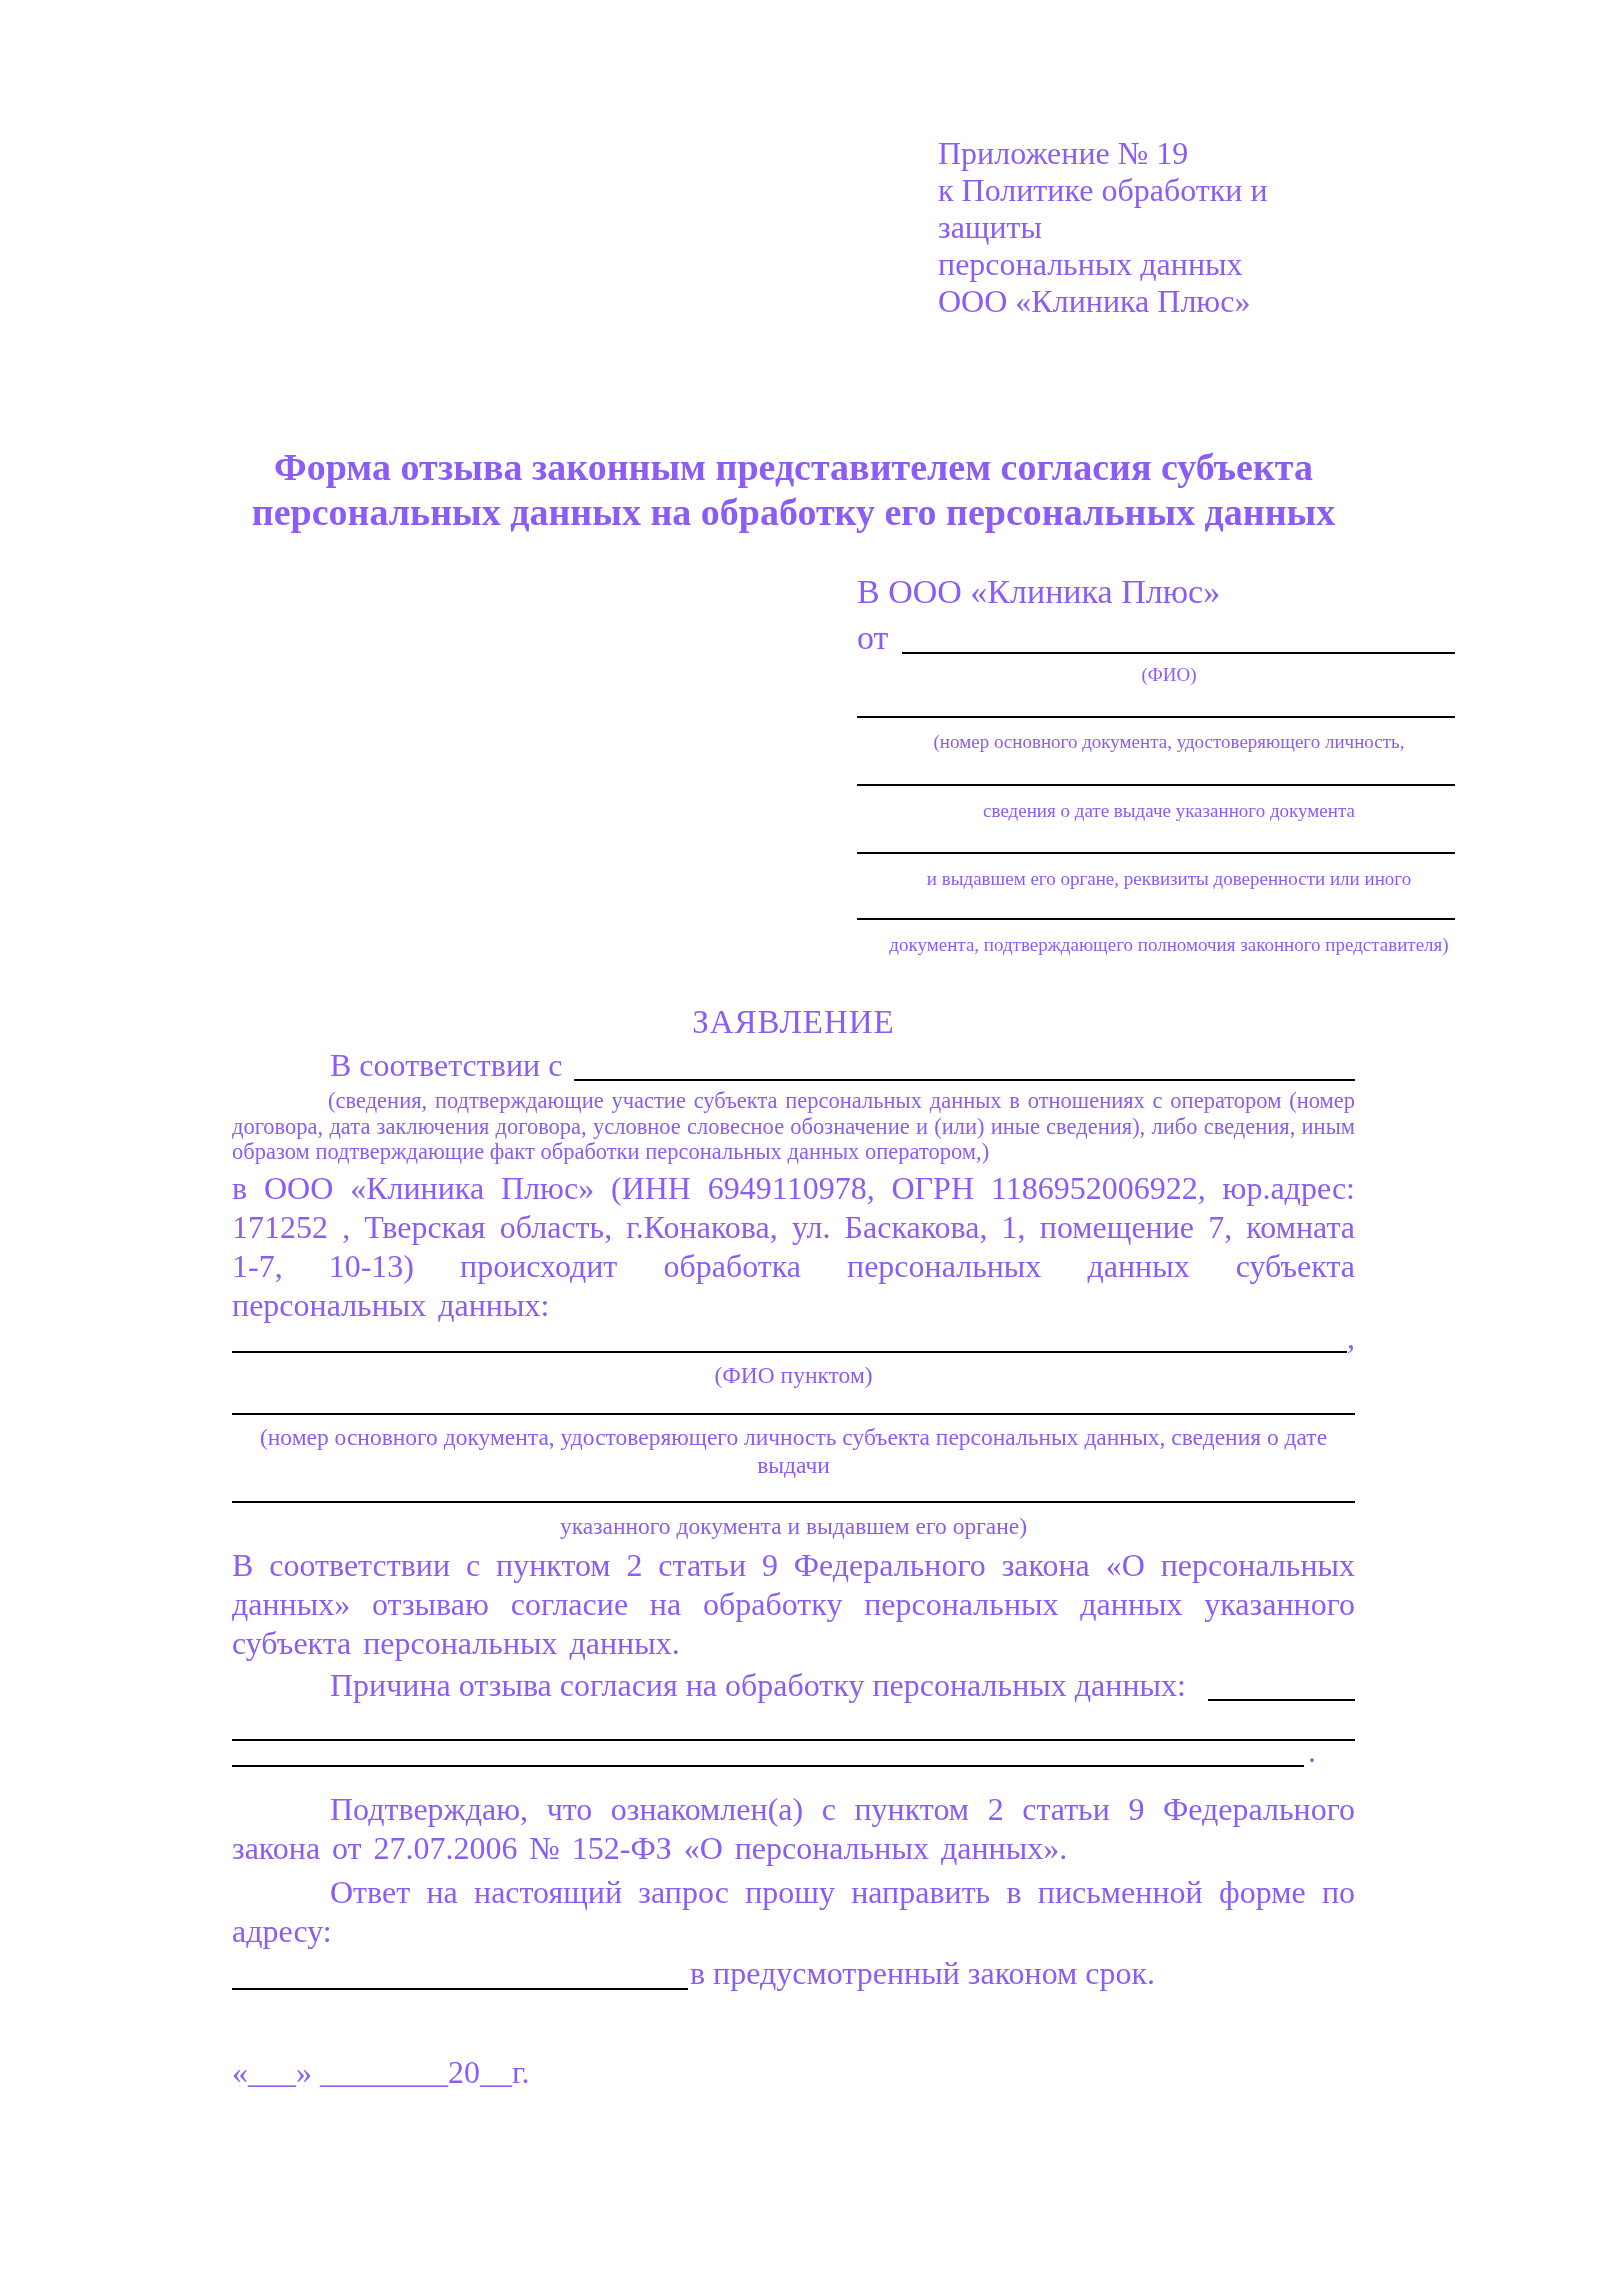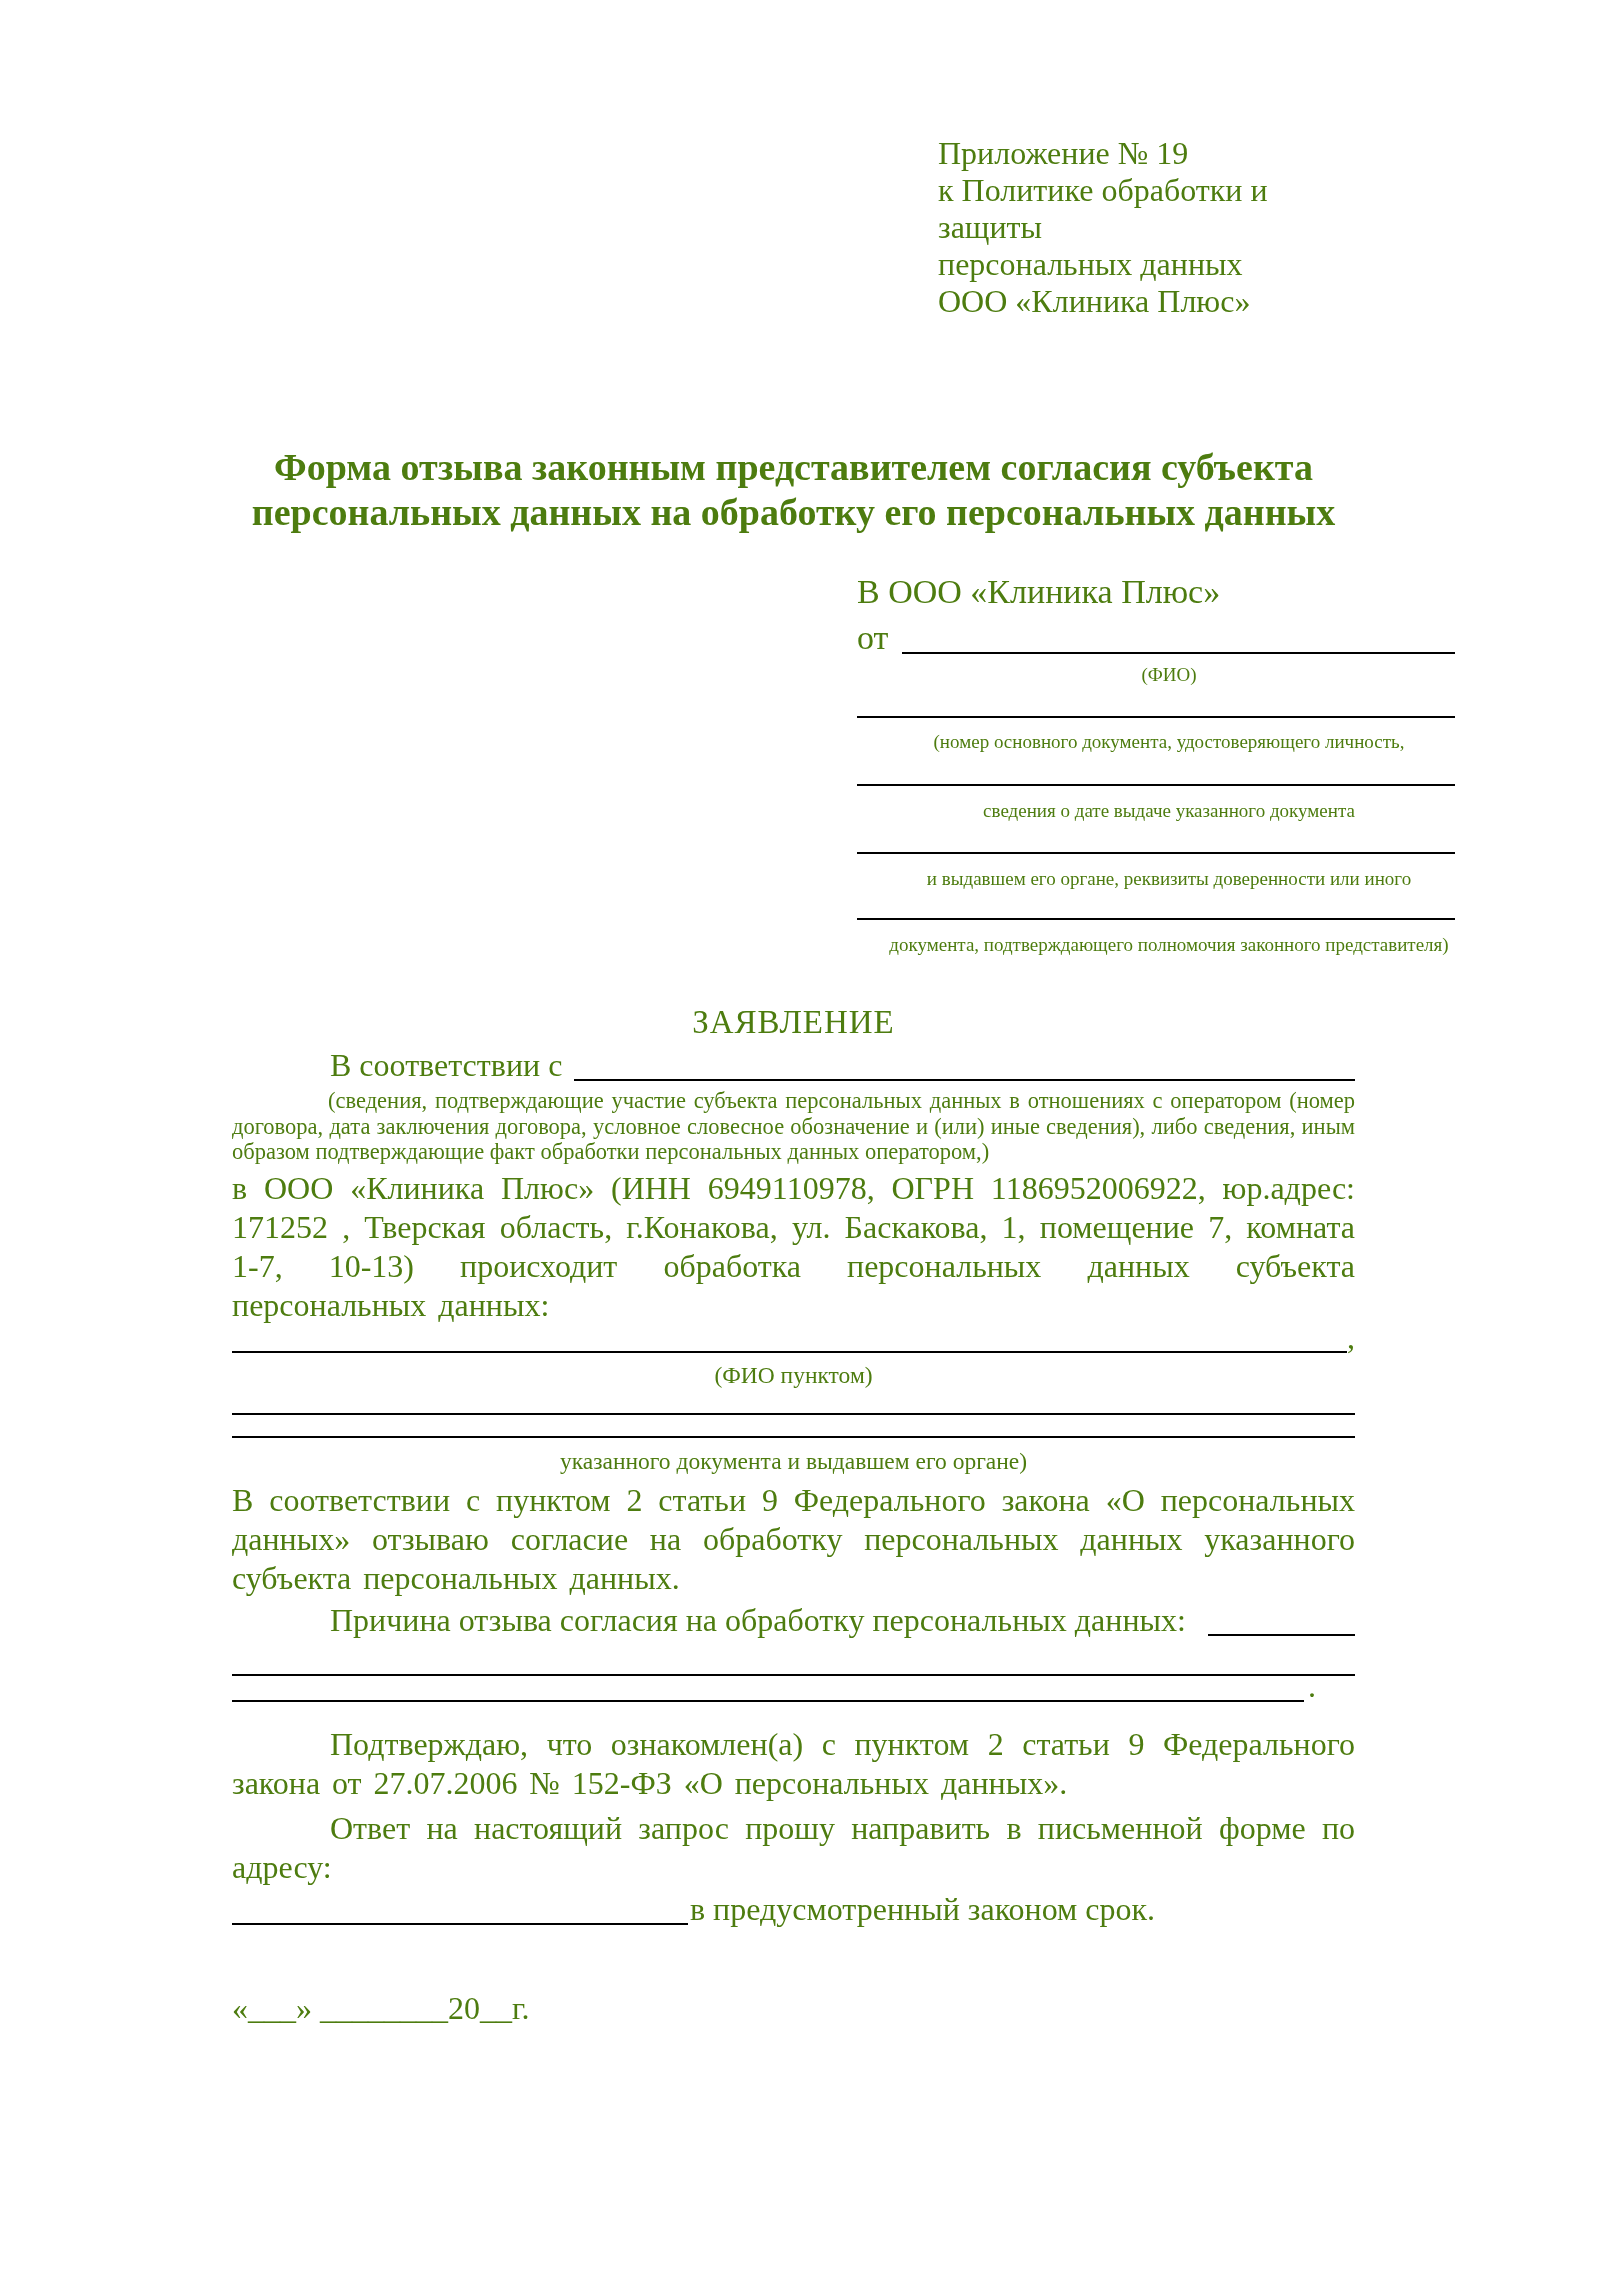--- a/index.html
+++ b/index.html
@@ -1,21 +1,21 @@
 <!DOCTYPE html>
 <html lang="ru"><head>
 <meta charset="utf-8">
 <style>
   html, body { margin: 0; padding: 0; background: #ffffff; }
   .page {
     position: relative;
     width: 1455px;
     height: 2293px;
     background: #ffffff;
-    color: #4d7c0f;
+    color: #8b5cf6;
     font-family: "Liberation Serif", "DejaVu Serif", serif;
     overflow: hidden;
     box-sizing: border-box;
     padding: 0 100px 0 232px; 
   }
   
   .header-right {
     margin-top: 135px;
     margin-left: auto;
     width: 417px;
@@ -155,20 +155,21 @@
 
   <div class="para operator">в ООО «Клиника Плюс» (ИНН 6949110978, ОГРН 1186952006922, юр.адрес: 171252 , Тверская область, г.Конакова, ул. Баскакова, 1, помещение 7, комната 1-7, 10-13) происходит обработка персональных данных субъекта персональных данных:</div>
 
   <div class="row blank-comma">
     <span class="fill"></span>
     <span>,</span>
   </div>
   <div class="cap-center c1">(ФИО пунктом)</div>
 
   <div class="blank-full g1"></div>
+  <div class="cap-center under">(номер основного документа, удостоверяющего личность субъекта персональных данных, сведения о дате выдачи</div>
 
   <div class="blank-full g2"></div>
   <div class="cap-center under">указанного документа и выдавшем его органе)</div>
 
   <div class="para withdraw">В соответствии с пунктом 2 статьи 9 Федерального закона «О персональных данных» отзываю согласие на обработку персональных данных указанного субъекта персональных данных.</div>
 
   <div class="row reason">
     <span class="lbl">Причина отзыва согласия на обработку персональных данных:</span>
     <span class="fill"></span>
   </div>

